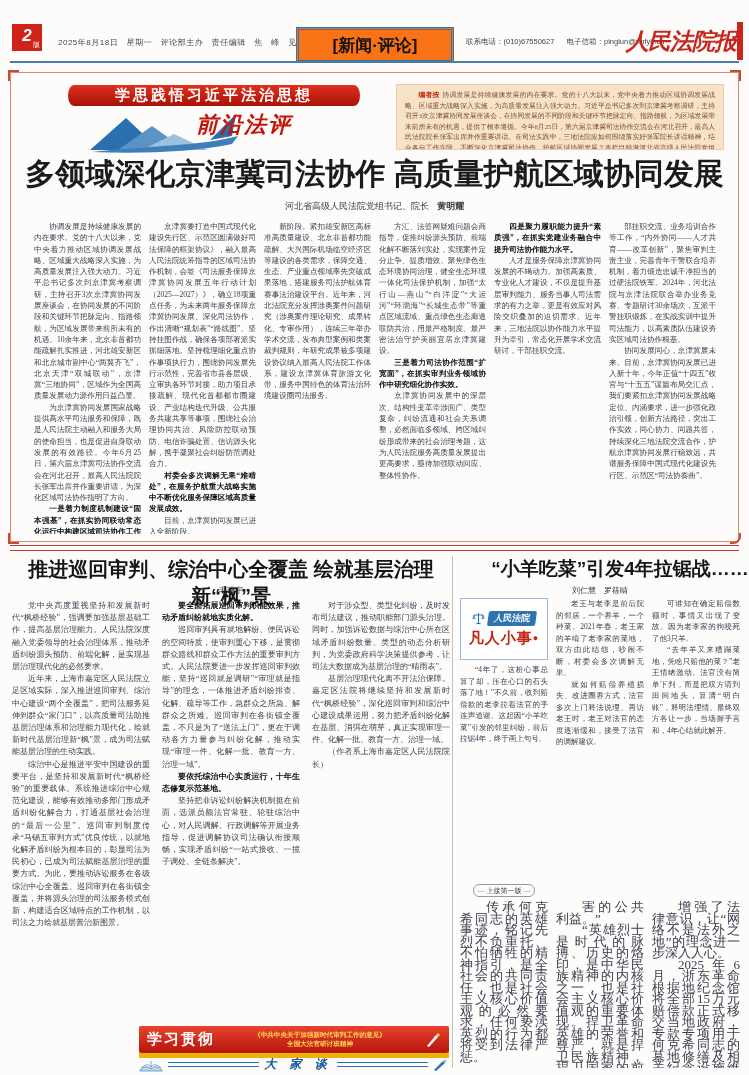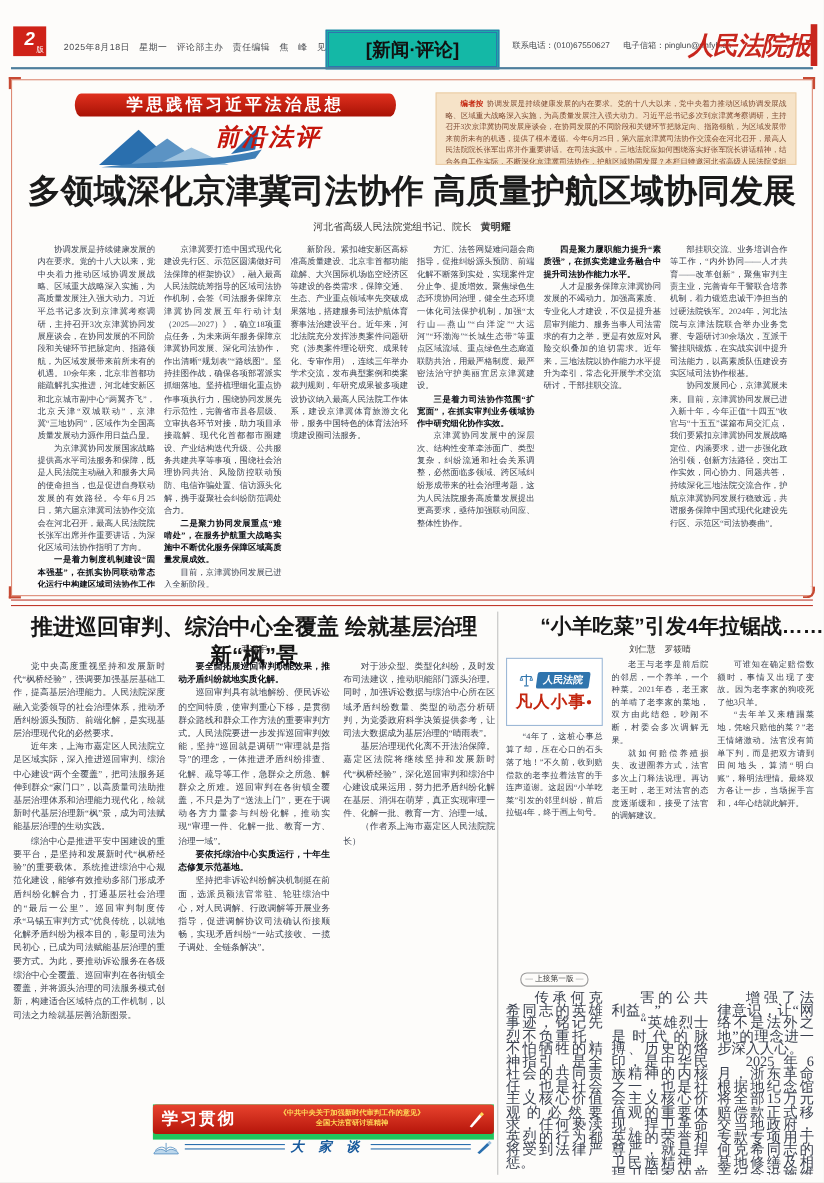--- a/index.html
+++ b/index.html
@@ -7,21 +7,21 @@
         font-family:"Liberation Serif","DejaVu Serif",serif;overflow:hidden;}
   .abs{position:absolute;}
   .sans{font-family:"Liberation Sans","DejaVu Sans",sans-serif;}
 
   
   .page-badge{left:12px;top:24px;width:30px;height:27px;background:#cf2218;color:#fff;
       display:flex;align-items:flex-start;justify-content:center;}
   .page-badge .num{font-size:17px;font-weight:bold;font-style:italic;line-height:24px;}
   .page-badge .ban{position:absolute;right:2px;bottom:1px;font-size:7px;}
   .date-line{left:58px;top:37px;font-size:8px;color:#44474c;letter-spacing:.5px;}
-  .section-box{left:296px;top:27px;width:152px;height:30px;border:3px double #2f74ad;background:#14b8a6;
+  .section-box{left:296px;top:27px;width:152px;height:30px;border:3px double #2f74ad;background:#f97316;
       display:flex;align-items:center;justify-content:center;font-size:17px;font-weight:900;color:#111;}
   .contact{left:466px;top:37px;font-size:7.5px;color:#44474c;}
   .masthead{left:626px;top:26px;font-size:23px;font-weight:900;font-style:italic;color:#c8261d;letter-spacing:-1px;}
   .masthead-bar{left:737px;top:22px;width:6px;height:38px;background:#c8261d;}
   .header-rule{left:10px;top:61px;width:729px;height:2px;background:#4e7e9c;}
 
   
   .feature-frame{left:10px;top:72px;width:727px;height:468px;border:1px solid #dd8a75;}
   .corner{position:absolute;width:9px;height:9px;border:2px solid #c74a33;}
   .c-tl{left:-3px;top:-3px;border-right:none;border-bottom:none;}
@@ -53,21 +53,21 @@
       border-top:1px solid #c0392b;border-bottom:1px solid #c0392b;}
 
   
   .left-headline{left:12px;top:556px;width:438px;text-align:center;font-size:20px;font-weight:900;color:#161616;}
   .left-byline{left:12px;top:585px;width:438px;text-align:center;font-size:8px;color:#333;}
   .left-cols{left:12px;top:600px;width:438px;height:468px;gap:12px;}
   .left-cols p{font-size:8px;line-height:12.2px;}
   .left-cols .col:nth-child(2),.left-cols .col:nth-child(3){height:424px;}
 
   
-  .study-banner{left:139px;top:1004px;width:310px;height:32px;background:#22c55e;}
+  .study-banner{left:139px;top:1026px;width:310px;height:32px;background:#eab308;}
   .sb-red{height:27px;background:linear-gradient(180deg,#e8432e,#b5150a);border-radius:3px;
       display:flex;align-items:center;padding:0 8px;gap:6px;box-sizing:border-box;}
   .sb-title{font-size:15px;font-weight:900;color:#fff;letter-spacing:2px;white-space:nowrap;}
   .sb-right{flex:1;text-align:center;color:#ffd957;font-size:6.6px;font-weight:bold;line-height:1.35;}
   .sb-right div{white-space:nowrap;}
   .sb-blue{margin-top:3px;display:flex;align-items:center;gap:5px;}
   .sb-line{flex:1;height:3px;border-top:1px solid #2a6fae;border-bottom:1px solid #2a6fae;}
   .sb-tag{font-size:12px;font-weight:900;font-style:italic;color:#17599c;letter-spacing:5px;white-space:nowrap;}
 
   
@@ -140,21 +140,21 @@
   </div>
   <div class="abs feature-headline sans">多领域深化京津冀司法协作  高质量护航区域协同发展</div>
   <div class="abs cols feature-cols">
       <div class="col">
         <p>协调发展是持续健康发展的内在要求。党的十八大以来，党中央着力推动区域协调发展战略、区域重大战略深入实施，为高质量发展注入强大动力。习近平总书记多次到京津冀考察调研，主持召开3次京津冀协同发展座谈会，在协同发展的不同阶段和关键环节把脉定向、指路领航，为区域发展带来前所未有的机遇。10余年来，北京非首都功能疏解扎实推进，河北雄安新区和北京城市副中心“两翼齐飞”，北京天津“双城联动”，京津冀“三地协同”，区域作为全国高质量发展动力源作用日益凸显。</p>
         <p>为京津冀协同发展国家战略提供高水平司法服务和保障，既是人民法院主动融入和服务大局的使命担当，也是促进自身联动发展的有效路径。今年6月25日，第六届京津冀司法协作交流会在河北召开，最高人民法院院长张军出席并作重要讲话，为深化区域司法协作指明了方向。</p>
         <p class="bd">一是着力制度机制建设“固本强基”，在抓实协同联动常态化运行中构建区域司法协作工作格局。</p>
       </div>
       <div class="col">
         <p>京津冀要打造中国式现代化建设先行区、示范区圆满做好司法保障的框架协议》，融入最高人民法院统筹指导的区域司法协作机制，会签《司法服务保障京津冀协同发展五年行动计划（2025—2027）》，确立18项重点任务，为未来两年服务保障京津冀协同发展、深化司法协作，作出清晰“规划表”“路线图”。坚持挂图作战，确保各项部署派实抓细落地。坚持梳理细化重点协作事项执行力，围绕协同发展先行示范性，完善省市县各层级、立审执各环节对接，助力项目承接疏解、现代化首都都市圈建设、产业结构迭代升级、公共服务共建共享等事项，围绕社会治理协同共治、风险防控联动预防、电信诈骗处置、信访源头化解，携手凝聚社会纠纷防范调处合力。</p>
-        <p class="bd">二是聚力协同发展重点“难啃处”，在服务护航重大战略实施中不断优化服务保障区域高质量发展成效。</p>
+        <p class="bd">村委会多次调解无果“难啃处”，在服务护航重大战略实施中不断优化服务保障区域高质量发展成效。</p>
         <p>目前，京津冀协同发展已进入全新阶段。</p>
       </div>
       <div class="col">
         <p>新阶段。紧扣雄安新区高标准高质量建设、北京非首都功能疏解、大兴国际机场临空经济区等建设的各类需求，保障交通、生态、产业重点领域率先突破成果落地，搭建服务司法护航体育赛事法治建设平台。近年来，河北法院充分发挥涉奥案件问题研究（涉奥案件理论研究、成果转化、专审作用），连续三年举办学术交流，发布典型案例和类案裁判规则，年研究成果被多项建设协议纳入最高人民法院工作体系，建设京津冀体育旅游文化带，服务中国特色的体育法治环境建设圈司法服务。</p>
       </div>
       <div class="col">
         <p>方汇、法答网疑难问题会商指导，促推纠纷源头预防、前端化解不断落到实处，实现案件定分止争、提质增效。聚焦绿色生态环境协同治理，健全生态环境一体化司法保护机制，加强“太行山—燕山”“白洋淀”“大运河”“环渤海”“长城生态带”等重点区域流域、重点绿色生态廊道联防共治，用最严格制度、最严密法治守护美丽宜居京津冀建设。</p>
         <p class="bd">三是着力司法协作范围“扩宽面”，在抓实审判业务领域协作中研究细化协作实效。</p>
         <p>京津冀协同发展中的深层次、结构性变革牵涉面广、类型复杂，纠纷流通和社会关系调整，必然面临多领域、跨区域纠纷形成带来的社会治理考题，这为人民法院服务高质量发展提出更高要求，亟待加强联动回应、整体性协作。</p>
       </div>

